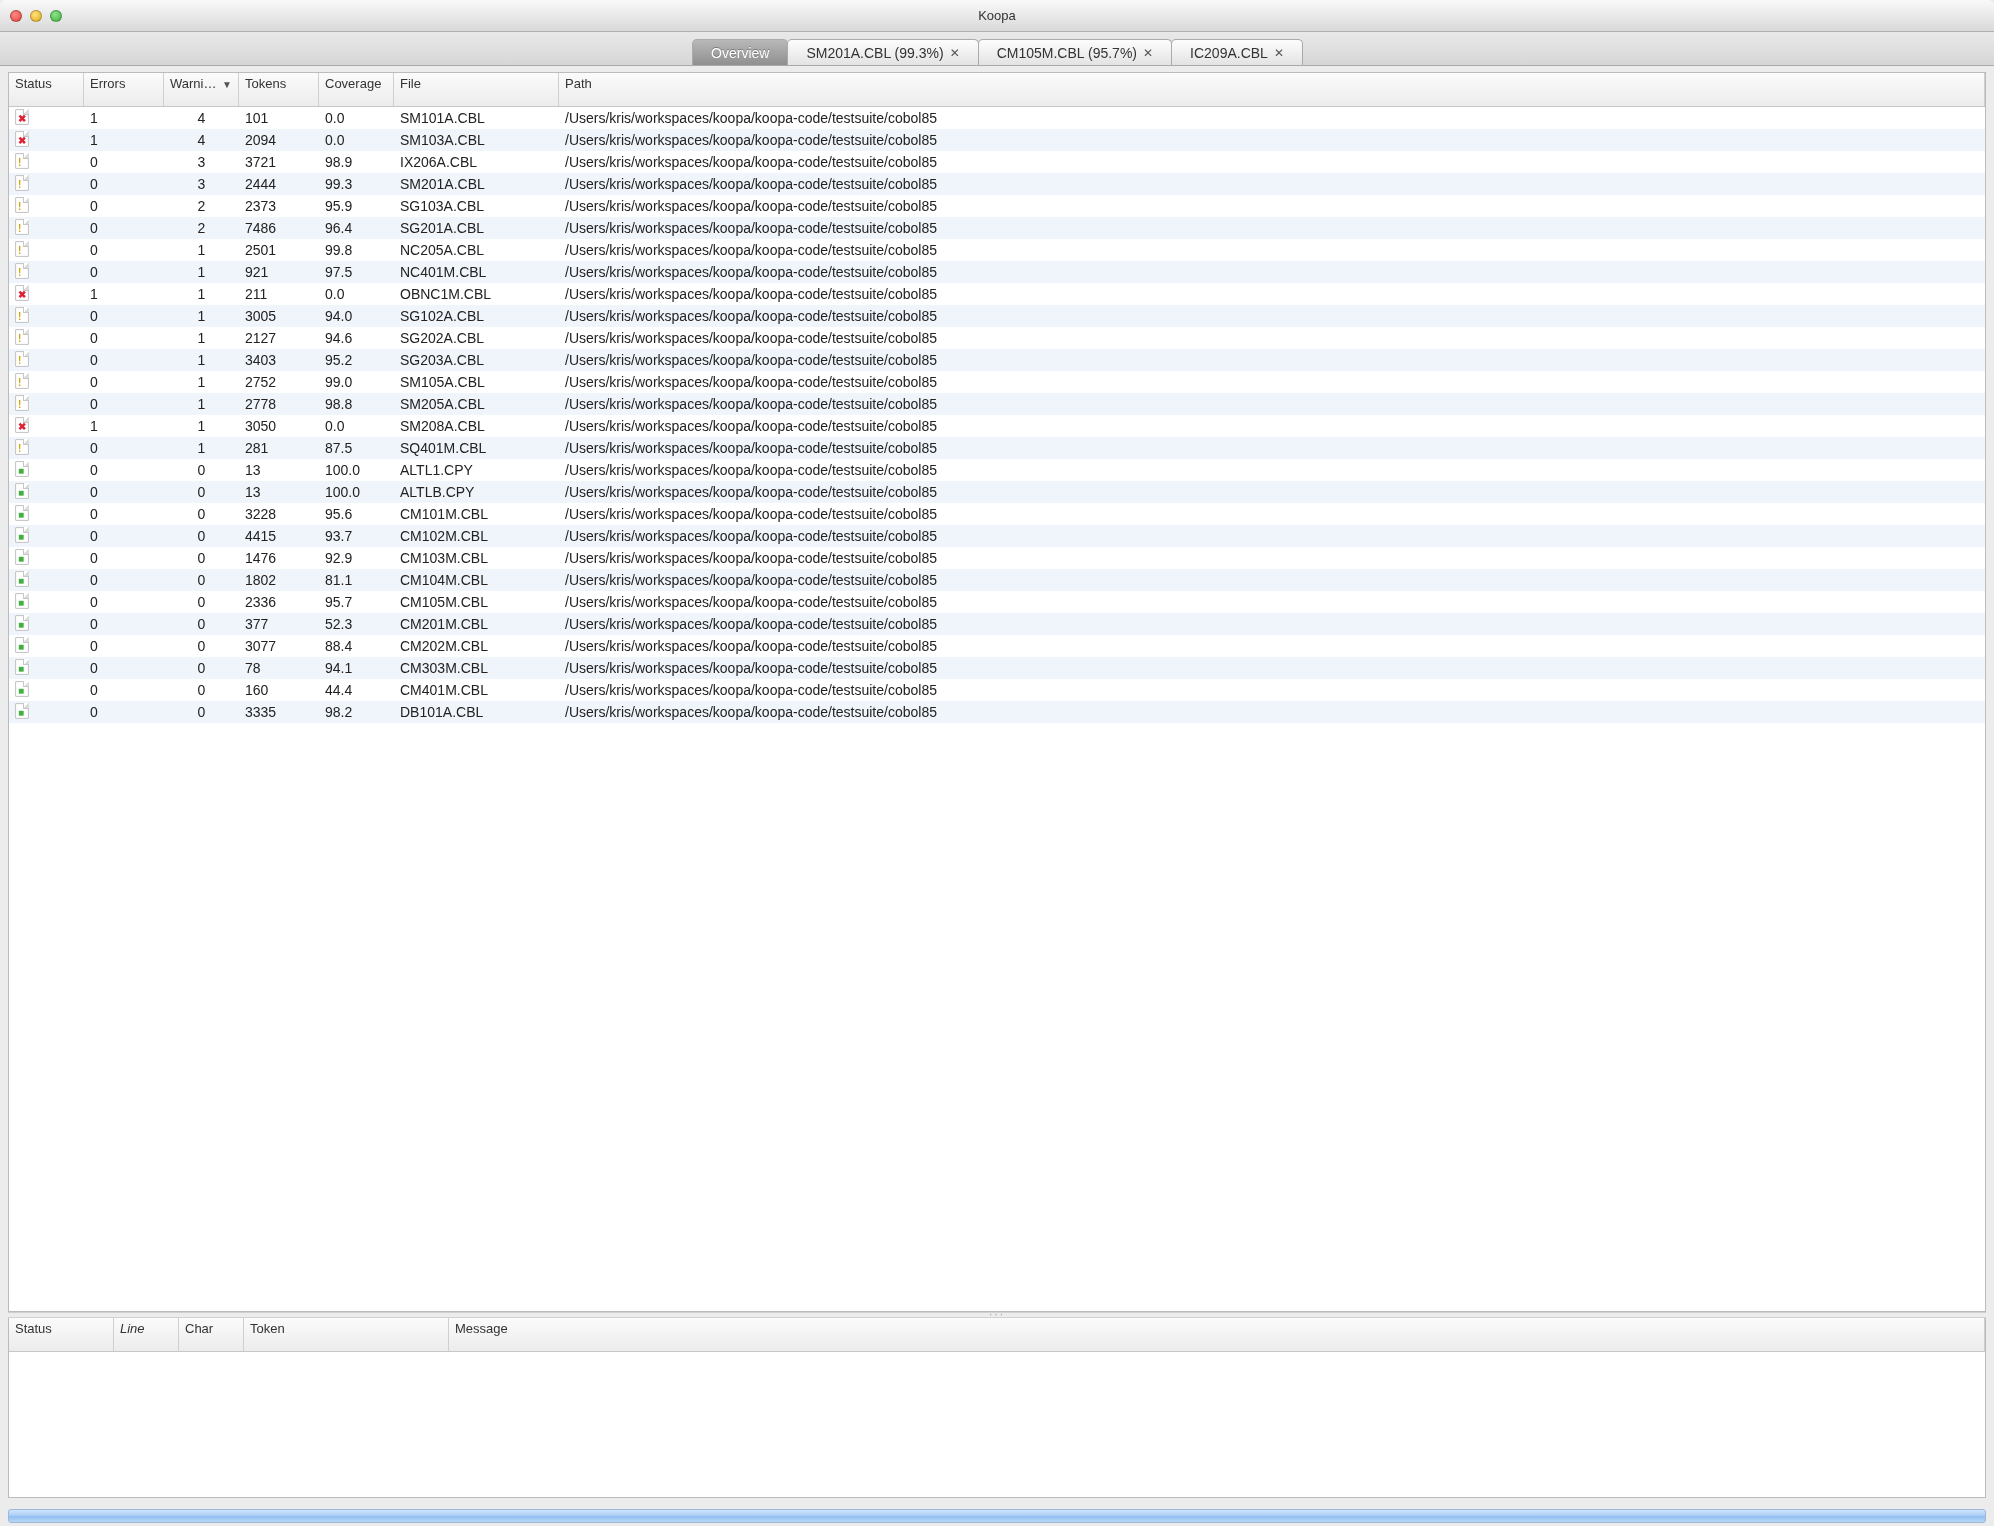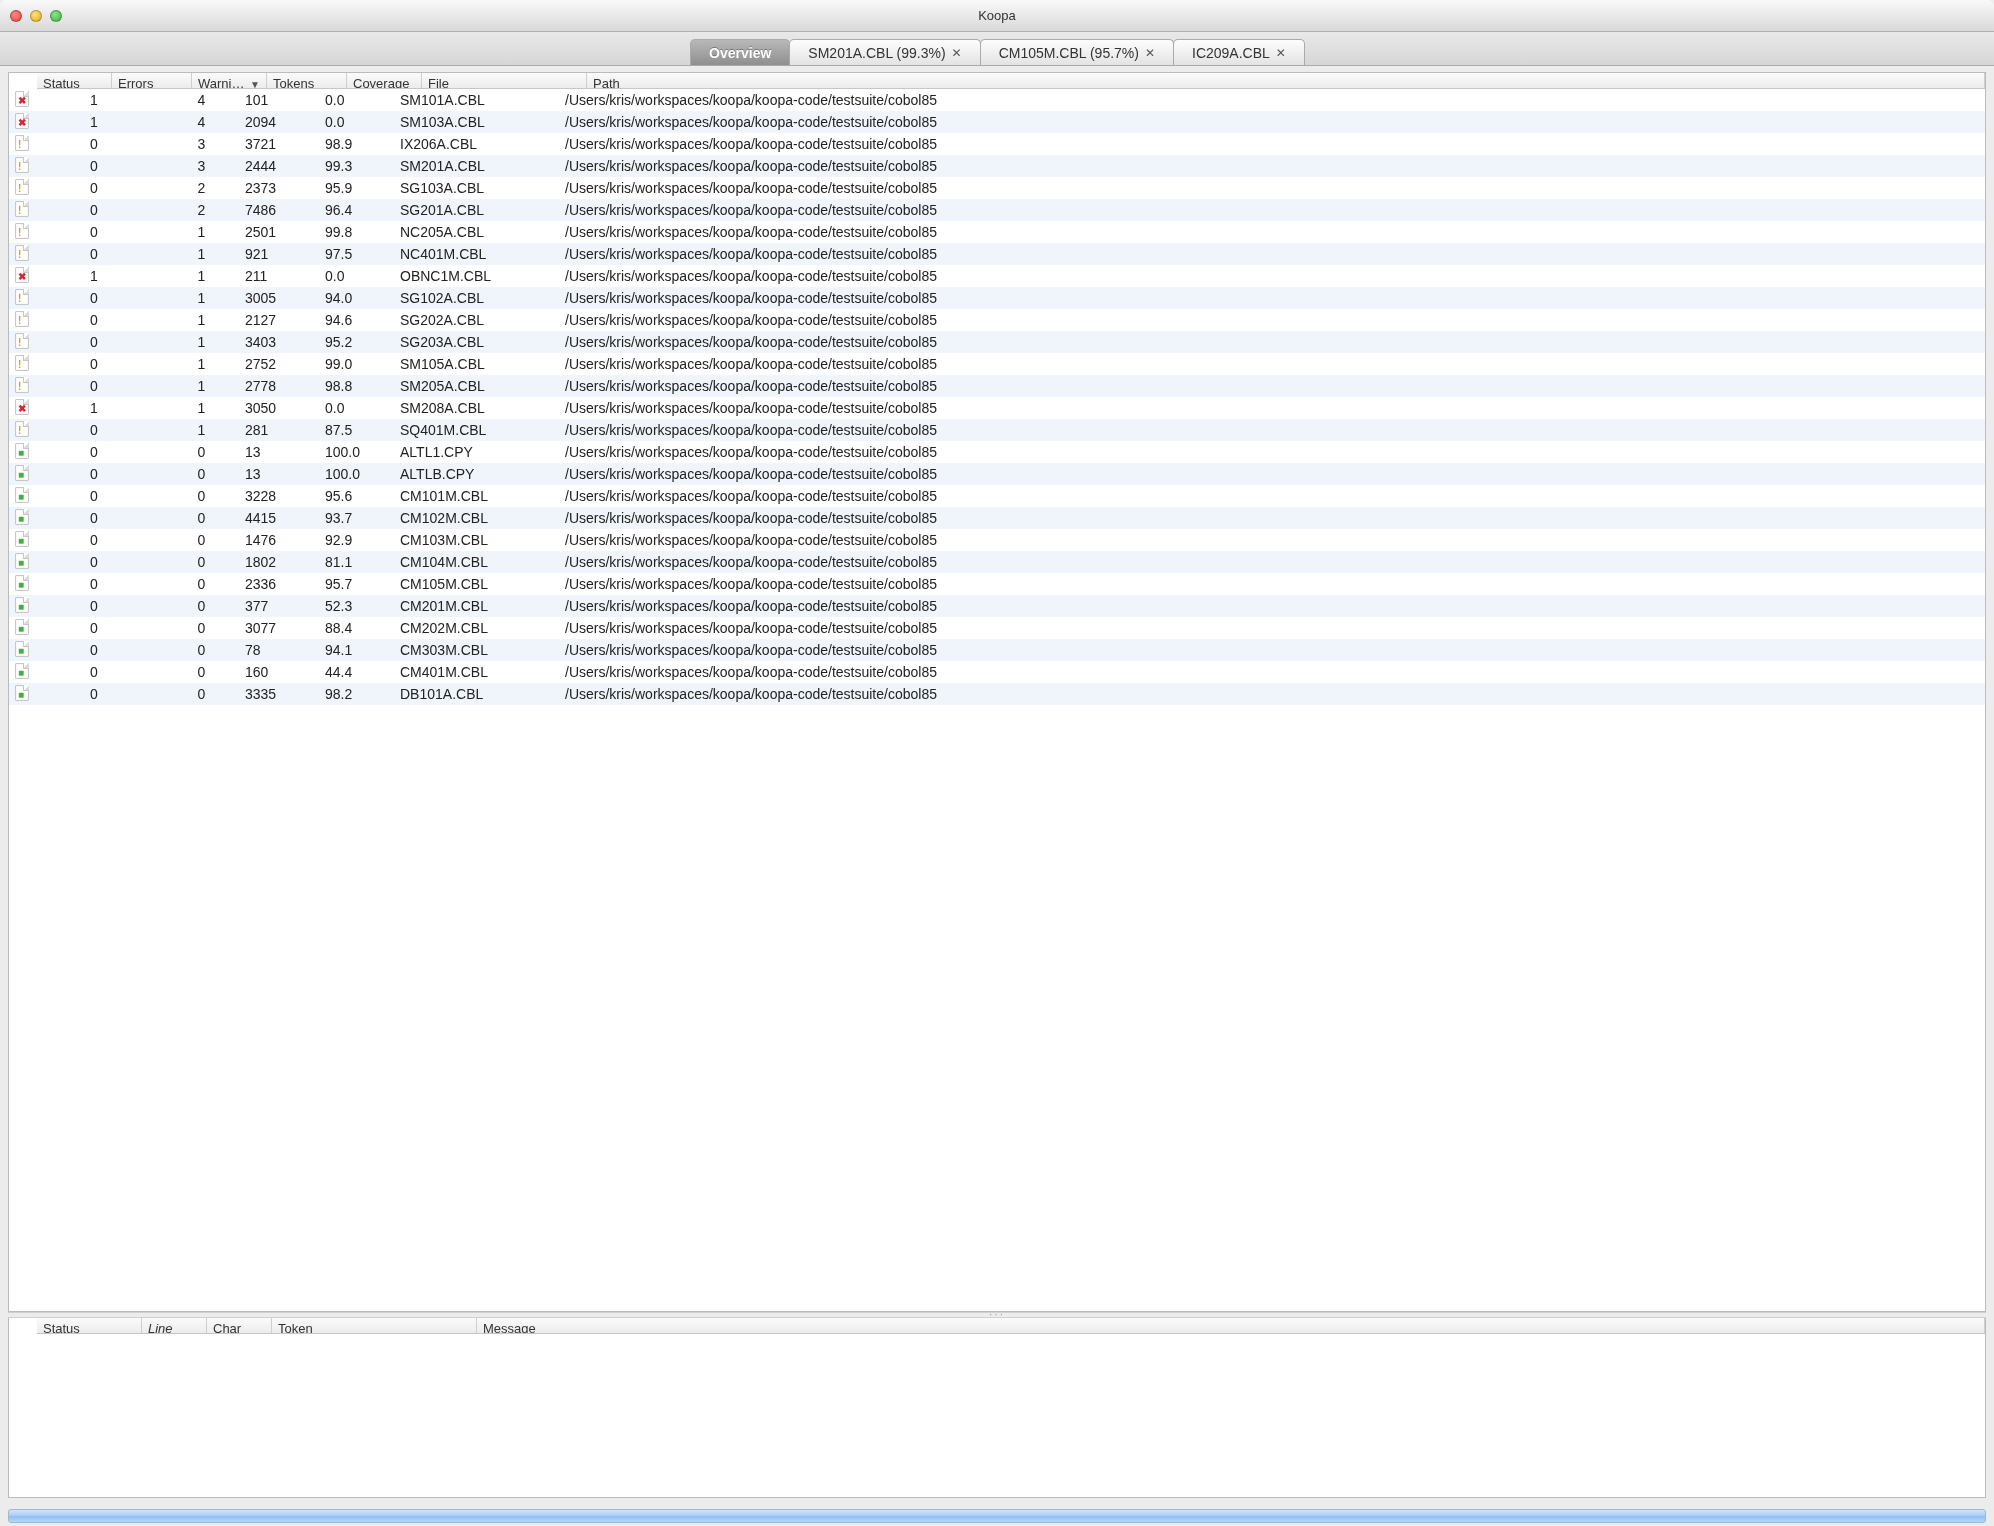--- a/index.html
+++ b/index.html
@@ -44,21 +44,21 @@
     border-bottom: none;
     border-radius: 5px 5px 0 0;
     font-size: 14px;
     color: #333;
     margin-right: -1px;
     cursor: pointer;
   }
   .tab.active {
     background: linear-gradient(to bottom, #b8b8b8, #8f8f8f);
     color: #fff;
-    font-weight: 700;
+    font-weight: 400;
     text-shadow: 0 -1px 0 rgba(0,0,0,.3);
   }
   .tab .close-x { font-size: 12px; color: #555; }
 
   
   .window-body {
     flex: 1;
     display: flex;
     flex-direction: column;
     background: #fff;
@@ -82,27 +82,26 @@
     border: 1px solid #bbb;
     border-top: none;
     background: #fff;
     display: flex;
     flex-direction: column;
   }
 
   
   .colhdr {
     display: flex;
-    height: 16px;
+    height: 34px;
     background: linear-gradient(to bottom, #fbfbfb, #ececec);
     border-bottom: 1px solid #c7c7c7;
     font-size: 13px;
     color: #333;
     flex: 0 0 auto;
-    margin-left: 28px;
   }
   .colhdr .th {
     padding: 3px 6px;
     border-right: 1px solid #cfcfcf;
     overflow: hidden;
     white-space: nowrap;
     text-overflow: ellipsis;
     cursor: pointer;
   }
   .colhdr .th .sort { font-size: 10px; color: #555; margin-left: 2px; }

